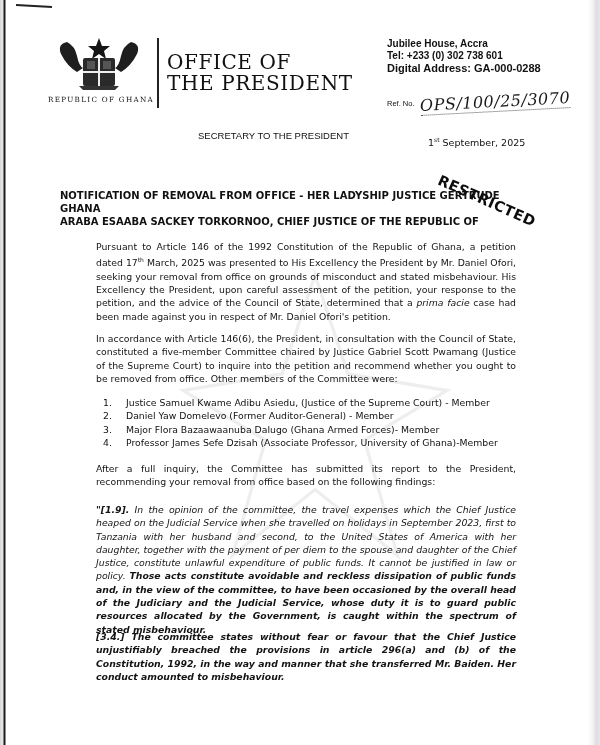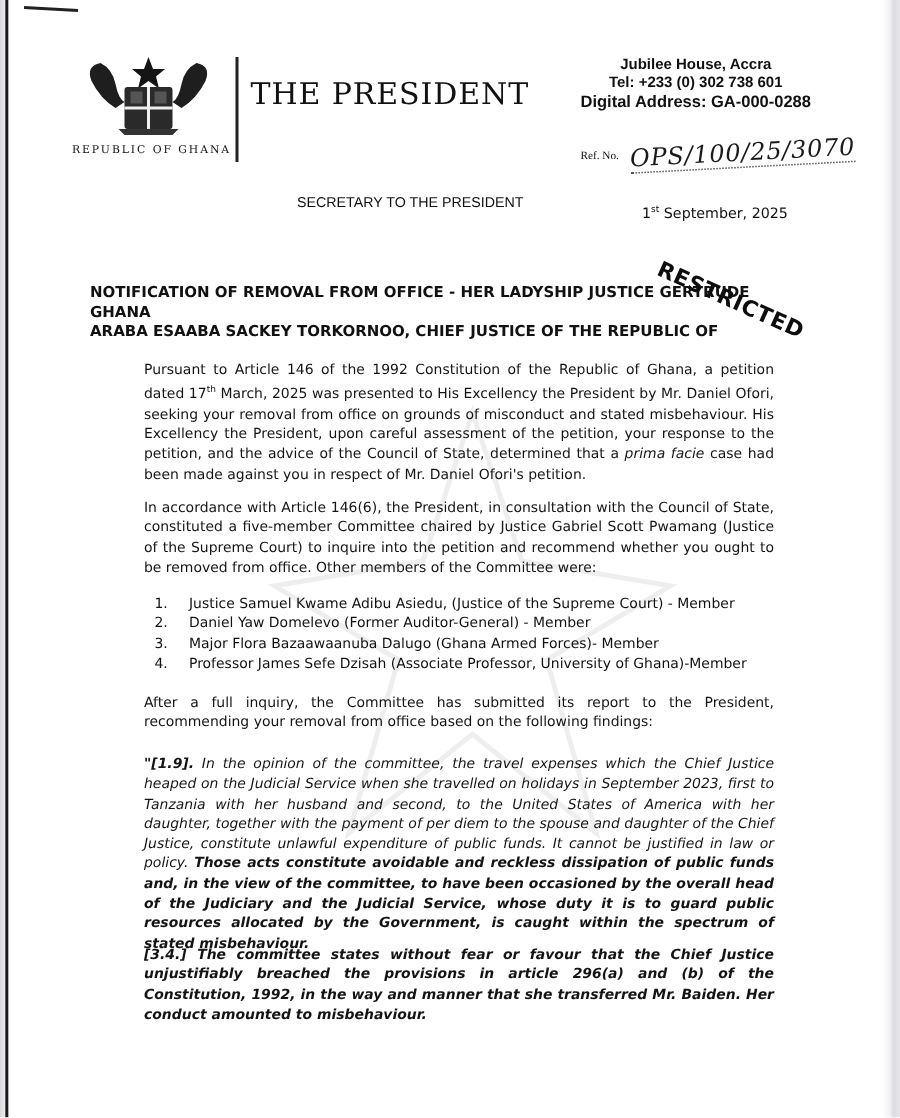--- a/index.html
+++ b/index.html
@@ -33,24 +33,24 @@
     font-family: "DejaVu Serif", serif; font-size: 20px; line-height: 21px;
     letter-spacing: 0.6px; color: #111;
   }
   .secretary {
     position: absolute; left: 198px; top: 106px;
     font-family: "Liberation Sans", sans-serif; font-size: 9.5px; color: #111; margin-top: 24px;
   }
   .contact {
     position: absolute; left: 387px; top: 38px;
     font-family: "Liberation Sans", sans-serif; font-weight: bold;
-    font-size: 10px; line-height: 12px; color: #111; text-align: center;
+    font-size: 10px; line-height: 12px; color: #111;
   }
   .contact .digital { font-size: 11px; line-height: 13px; }
-  .ref { position: absolute; left: 387px; top: 99px; font-family: Liberation Serif, serif; font-size: 7.5px; }
+  .ref { position: absolute; left: 387px; top: 99px; font-family: Liberation Sans, sans-serif; font-size: 7.5px; }
   .ref-hand {
     position: absolute; left: 420px; top: 92px;
     font-family: "DejaVu Serif", serif; font-style: italic; font-size: 16px;
     border-bottom: 1px dotted #555; transform: rotate(-3deg); letter-spacing: 0.5px; color: #1a1a1a;
   }
   .date {
     position: absolute; left: 428px; top: 136px;
     font-family: "DejaVu Sans", sans-serif; font-size: 9.5px;
   }
   .date sup { font-size: 6px; }
@@ -111,20 +111,21 @@
   <rect x="30" y="22" width="32" height="28" rx="2" fill="#2a2a2a"></rect>
   <rect x="45" y="22" width="2" height="28" fill="#eee"></rect>
   <rect x="30" y="35" width="32" height="2" fill="#eee"></rect>
   <rect x="34" y="25" width="8" height="8" fill="#555"></rect>
   <rect x="50" y="25" width="8" height="8" fill="#555"></rect>
   <path d="M26 50 L66 50 L62 54 L30 54 Z" fill="#333"></path>
 </svg>
 <div class="republic">REPUBLIC OF GHANA</div>
 <div class="vdivider"></div>
 <div class="office">
+  <div>OFFICE OF</div>
   <div>THE PRESIDENT</div>
 </div>
 <div class="secretary">SECRETARY TO THE PRESIDENT</div>
 
 <div class="contact">
   <div>Jubilee House, Accra</div>
   <div>Tel: +233 (0) 302 738 601</div>
   <div class="digital">Digital Address: GA-000-0288</div>
 </div>
 <div class="ref">Ref. No.</div>

